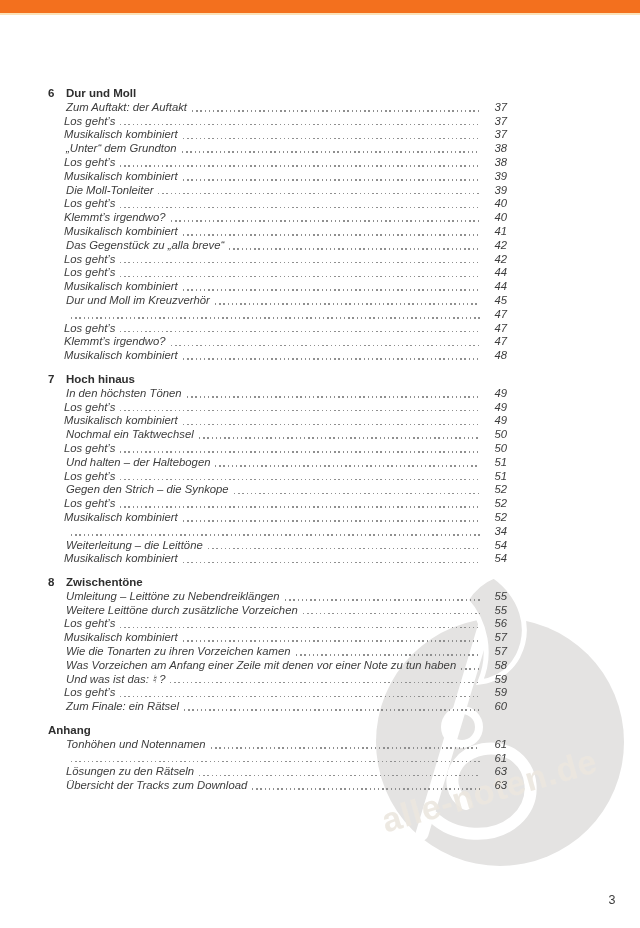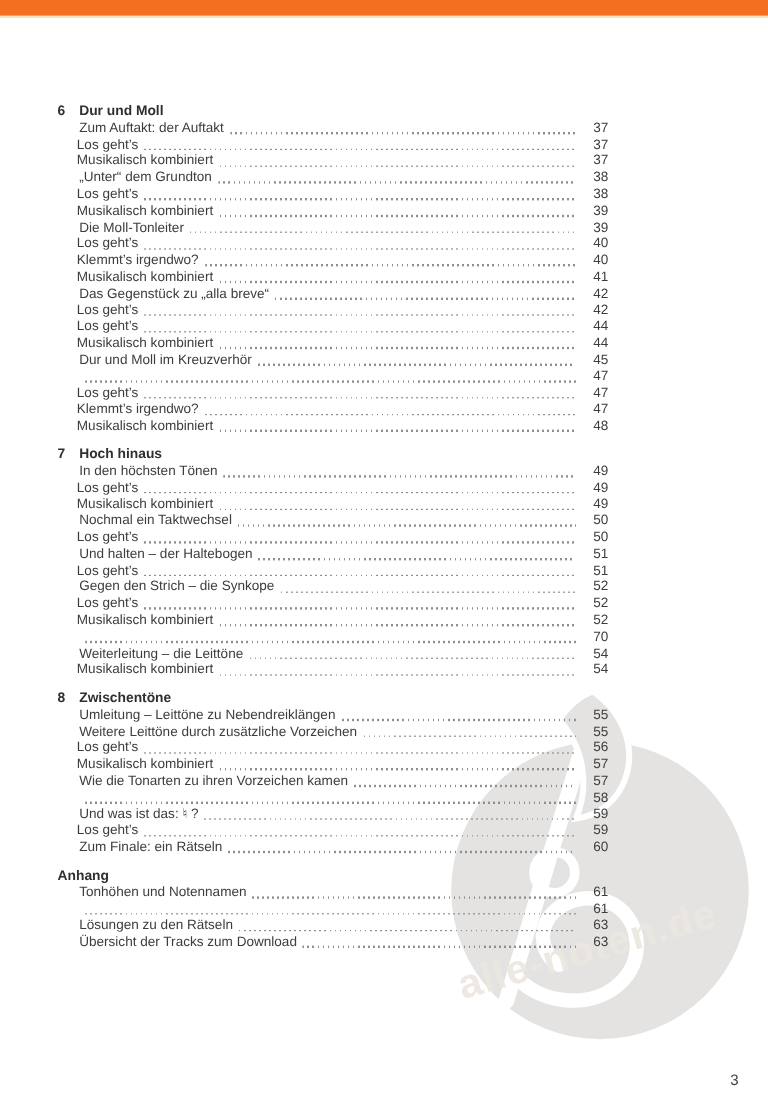--- a/index.html
+++ b/index.html
@@ -32,21 +32,21 @@
   }
   .toc{
     position:absolute;left:48px;top:87px;width:459px;
     font-size:11.3px;line-height:13.8px;
   }
   .toc-section + .toc-section{margin-top:10px;}
   .section-heading{
     display:flex;font-weight:bold;color:var(--heading);font-size:11.5px;
   }
   .sec-num{width:18px;flex-shrink:0;}
-  .toc-row{display:flex;align-items:flex-end;}
+  .toc-row{display:flex;align-items:flex-end;font-style:italic;}
   .toc-row.level-1{margin-left:18px;}
   .toc-row.level-2{margin-left:16px;}
   .entry-label{white-space:nowrap;flex-shrink:0;}
   .leader{
     flex:1 1 12px;min-width:12px;height:1.6px;align-self:flex-end;
     margin:0 5px 3px 5px;
     background:repeating-linear-gradient(to right,var(--leader) 0 1.4px,transparent 1.4px 4.2px);
   }
   .entry-page{width:22px;flex-shrink:0;text-align:right;white-space:nowrap;}
   .page-number{
@@ -221,21 +221,21 @@
           <span class="leader"></span>
           <span class="entry-page">52</span>
         </div>
         <div class="toc-row level-2">
           <span class="entry-label">Musikalisch kombiniert</span>
           <span class="leader"></span>
           <span class="entry-page">52</span>
         </div>
         <div class="toc-row level-1">
           <span class="leader"></span>
-          <span class="entry-page">70</span>
+          <span class="entry-page">34</span>
         </div>
         <div class="toc-row level-1">
           <span class="entry-label">Weiterleitung – die Leittöne</span>
           <span class="leader"></span>
           <span class="entry-page">54</span>
         </div>
         <div class="toc-row level-2">
           <span class="entry-label">Musikalisch kombiniert</span>
           <span class="leader"></span>
           <span class="entry-page">54</span>
@@ -265,35 +265,36 @@
           <span class="entry-label">Musikalisch kombiniert</span>
           <span class="leader"></span>
           <span class="entry-page">57</span>
         </div>
         <div class="toc-row level-1">
           <span class="entry-label">Wie die Tonarten zu ihren Vorzeichen kamen</span>
           <span class="leader"></span>
           <span class="entry-page">57</span>
         </div>
         <div class="toc-row level-1">
+          <span class="entry-label">Was Vorzeichen am Anfang einer Zeile mit denen vor einer Note zu tun haben</span>
           <span class="leader"></span>
           <span class="entry-page">58</span>
         </div>
         <div class="toc-row level-1">
           <span class="entry-label">Und was ist das: ♮ ?</span>
           <span class="leader"></span>
           <span class="entry-page">59</span>
         </div>
         <div class="toc-row level-2">
           <span class="entry-label">Los geht’s</span>
           <span class="leader"></span>
           <span class="entry-page">59</span>
         </div>
         <div class="toc-row level-1">
-          <span class="entry-label">Zum Finale: ein Rätseln</span>
+          <span class="entry-label">Zum Finale: ein Rätsel</span>
           <span class="leader"></span>
           <span class="entry-page">60</span>
         </div>
       </section>
       <section class="toc-section">
         <div class="section-heading">
           <span class="sec-title">Anhang</span>
         </div>
         <div class="toc-row level-1">
           <span class="entry-label">Tonhöhen und Notennamen</span>

